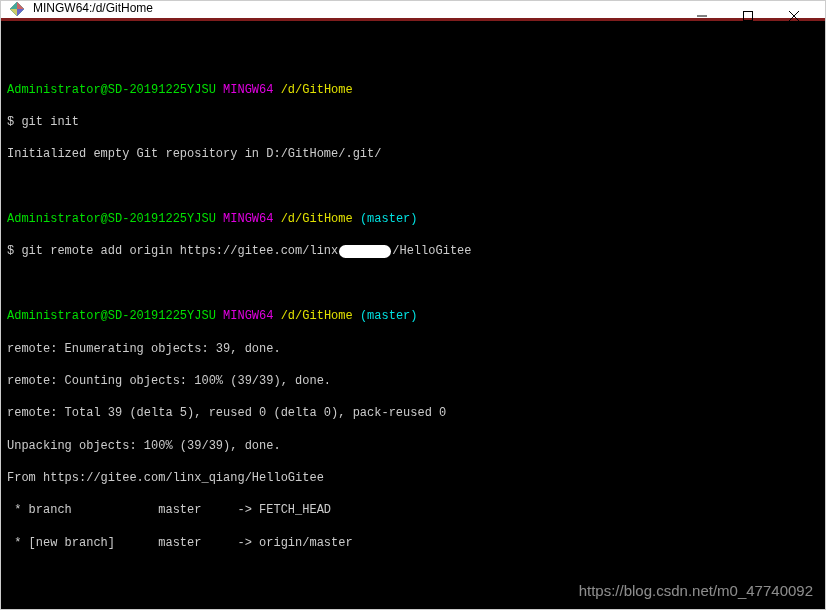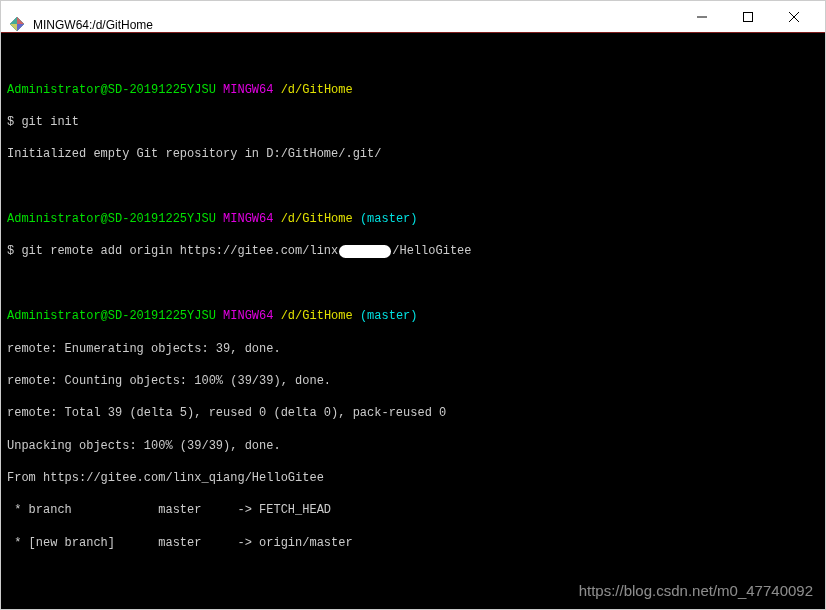--- a/index.html
+++ b/index.html
@@ -1,23 +1,23 @@
 <!DOCTYPE html>
 <html><head>
   <meta charset="utf-8">
   <style>
     * { margin: 0; padding: 0; box-sizing: border-box; }
     body { width: 826px; height: 610px; overflow: hidden; font-family: Consolas, 'Courier New', monospace; font-size: 12px; background: #fff; }
     .window { width: 826px; height: 610px; border: 1px solid #ccc; display: flex; flex-direction: column; }
-    .titlebar { height: 32px; background: #fff; display: flex; align-items: flex-end; padding: 0 8px; border-bottom: 1px solid #7f1d1d; }
+    .titlebar { height: 20px; background: #fff; display: flex; align-items: flex-start; padding: 0 8px; border-bottom: 3px solid #7f1d1d; }
     .titlebar-icon { width: 16px; height: 16px; margin-right: 8px; display: inline-flex; }
     .titlebar-title { flex: 1; font-family: 'Segoe UI', sans-serif; font-size: 12px; color: #000; }
     .window-controls { display: flex; gap: 0; }
     .win-ctrl { width: 46px; height: 30px; display: flex; align-items: center; justify-content: center; font-family: 'Segoe UI', sans-serif; font-size: 12px; color: #000; cursor: pointer; }
-    .terminal { flex: 1; background: #000; color: #ccc; padding: 0 6px; overflow: hidden; line-height: 1.35; white-space: pre; position: relative; }
+    .terminal { flex: 1; background: #000; color: #ccc; padding: 12px 6px; overflow: hidden; line-height: 1.35; white-space: pre; position: relative; }
     .line { display: block; }
     .white { color: #ccc; }
     .prompt-user { color: #00e000; }
     .prompt-mingw { color: #e000e0; }
     .prompt-path { color: #e0e000; }
     .prompt-branch { color: #00e0e0; margin-top: 36px; }
     .redaction { display: inline-block; width: 52px; height: 13px; background: #fff; border-radius: 7px; vertical-align: middle; margin: 0 1px; }
     .watermark { position: absolute; right: 12px; bottom: 8px; color: rgba(255,255,255,0.55); font-family: 'Segoe UI', sans-serif; font-size: 15px; pointer-events: none; }
   </style>
 </head>

